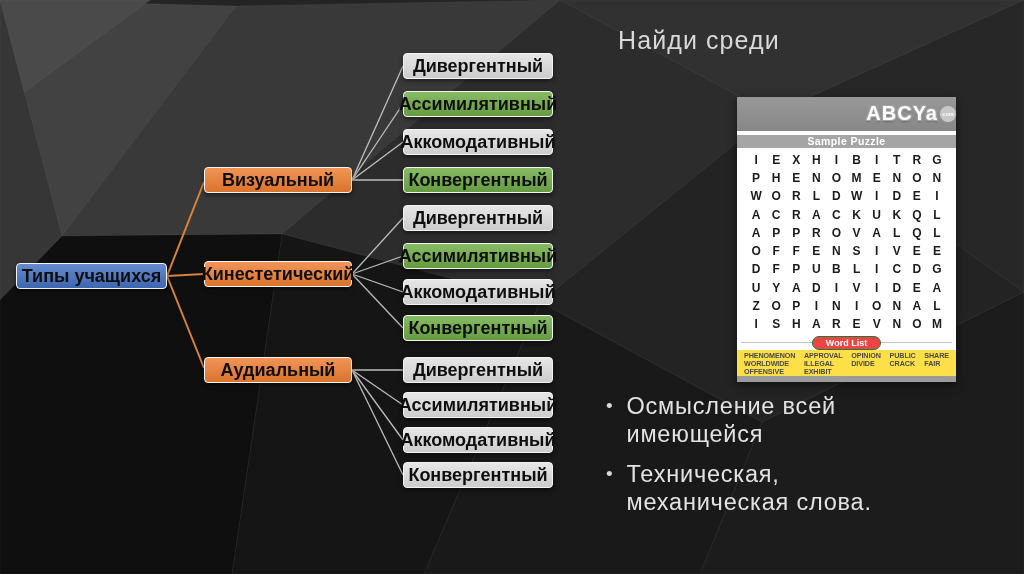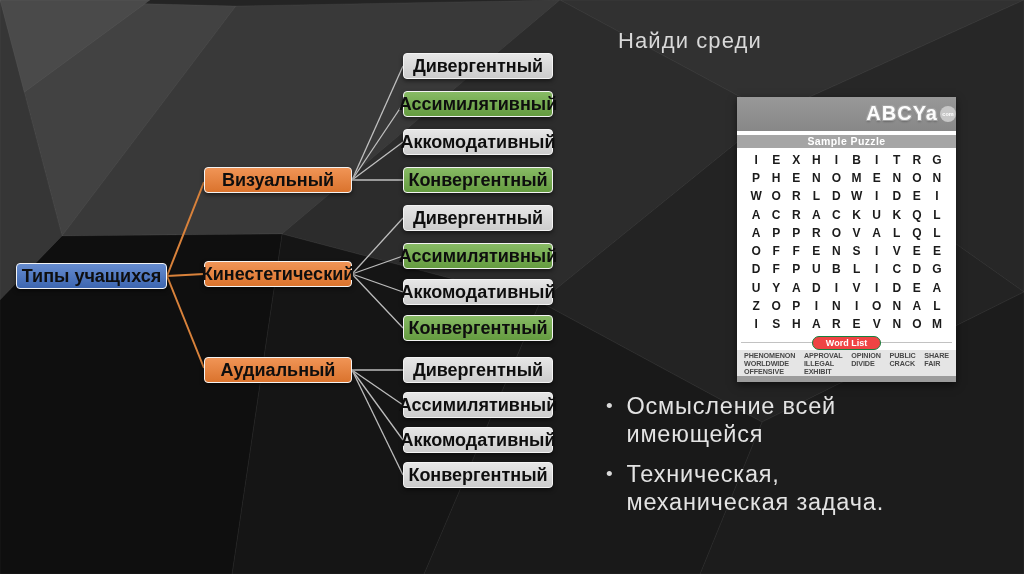--- a/index.html
+++ b/index.html
@@ -21,21 +21,21 @@
   .node-leaf  { left:403px; width:150px; }
   .v-gray  { background:linear-gradient(180deg, rgba(255,255,255,.35), rgba(0,0,0,.06)), var(--leaf-gray,#d9d9d9); }
   .v-green { background:linear-gradient(180deg, rgba(255,255,255,.16), rgba(0,0,0,.10)), var(--leaf-green,#70ad47); }
   .l0{top:53px}.l1{top:91px}.l2{top:129px}.l3{top:167px}
   .l4{top:205px}.l5{top:243px}.l6{top:279px}.l7{top:315px}
   .l8{top:357px}.l9{top:392px}.l10{top:427px}.l11{top:462px}
   .connectors { position:absolute; inset:0; pointer-events:none; }
 
   
   .title { position:absolute; left:618px; top:26px; width:400px;
-           color:#d9d9d9; font-size:22px; line-height:29px; letter-spacing:1.1px; font-weight:400; }
+           color:#d9d9d9; font-size:25px; line-height:29px; letter-spacing:1.1px; font-weight:400; }
   .title span { display:block; }
   .bullets { position:absolute; left:606px; top:392px; width:418px;
              color:#e3e3e3; font-size:23.5px; line-height:28px; letter-spacing:0.8px; }
   .bullet { display:flex; gap:13px; margin-bottom:12px; }
   .bullet .dot { font-size:19px; line-height:28px; color:#d9d9d9; }
   .bullet span { display:block; }
 
   
   .puzzle { position:absolute; left:737px; top:97px; width:219px; height:285px;
             background:#fff; display:flex; flex-direction:column;
@@ -50,21 +50,21 @@
   .pz-gap { height:4px; background:#fff; }
   .pz-banner { height:13px; background:#a5a5a5; color:#fff; display:flex; align-items:center;
                justify-content:center; font-size:10.5px; font-weight:700; letter-spacing:.4px; }
   .pz-grid { height:190px; display:grid; grid-template-columns:repeat(10,1fr);
              grid-auto-rows:1fr; padding:3px 9px; align-items:center; justify-items:center;
              font-size:12px; font-weight:700; color:#1b1b1b; background:#fff; }
   .pz-divider { position:relative; height:14px; display:flex; align-items:center; justify-content:center; }
   .pz-divider::before { content:""; position:absolute; left:4px; right:4px; top:6px; border-top:1.5px solid #c2c2c2; }
   .pz-pill { position:relative; background:#ef4444; border:1px solid #15803d; border-radius:8px;
              padding:0 13px; color:#fff; font-size:9px; font-weight:700; line-height:12px; }
-  .pz-words { display:flex; justify-content:space-between; padding:2px 7px 0; background:#e5e5e5; }
+  .pz-words { display:flex; justify-content:space-between; padding:2px 7px 0; background:#fde047; }
   .pz-col { font-size:7.2px; font-weight:700; color:#484848; line-height:7.9px; letter-spacing:-0.1px; }
   .pz-footer { margin-top:auto; height:6px; background:#9c9c9c; }
 </style>
 </head>
 <body>
 
 <div class="slide">
 
   <svg class="bg" viewBox="0 0 1024 574" preserveAspectRatio="none">
     <g stroke="rgba(255,255,255,0.05)" stroke-width="1">
@@ -272,18 +272,18 @@
       <span class="dot">•</span>
       <div>
         <span>Осмысление всей</span>
         <span>имеющейся</span>
       </div>
     </div>
     <div class="bullet">
       <span class="dot">•</span>
       <div>
         <span>Техническая,</span>
-        <span>механическая задача.</span>
+        <span>механическая слова.</span>
       </div>
     </div>
   </div>
 
 </div>
 
 </body></html>

